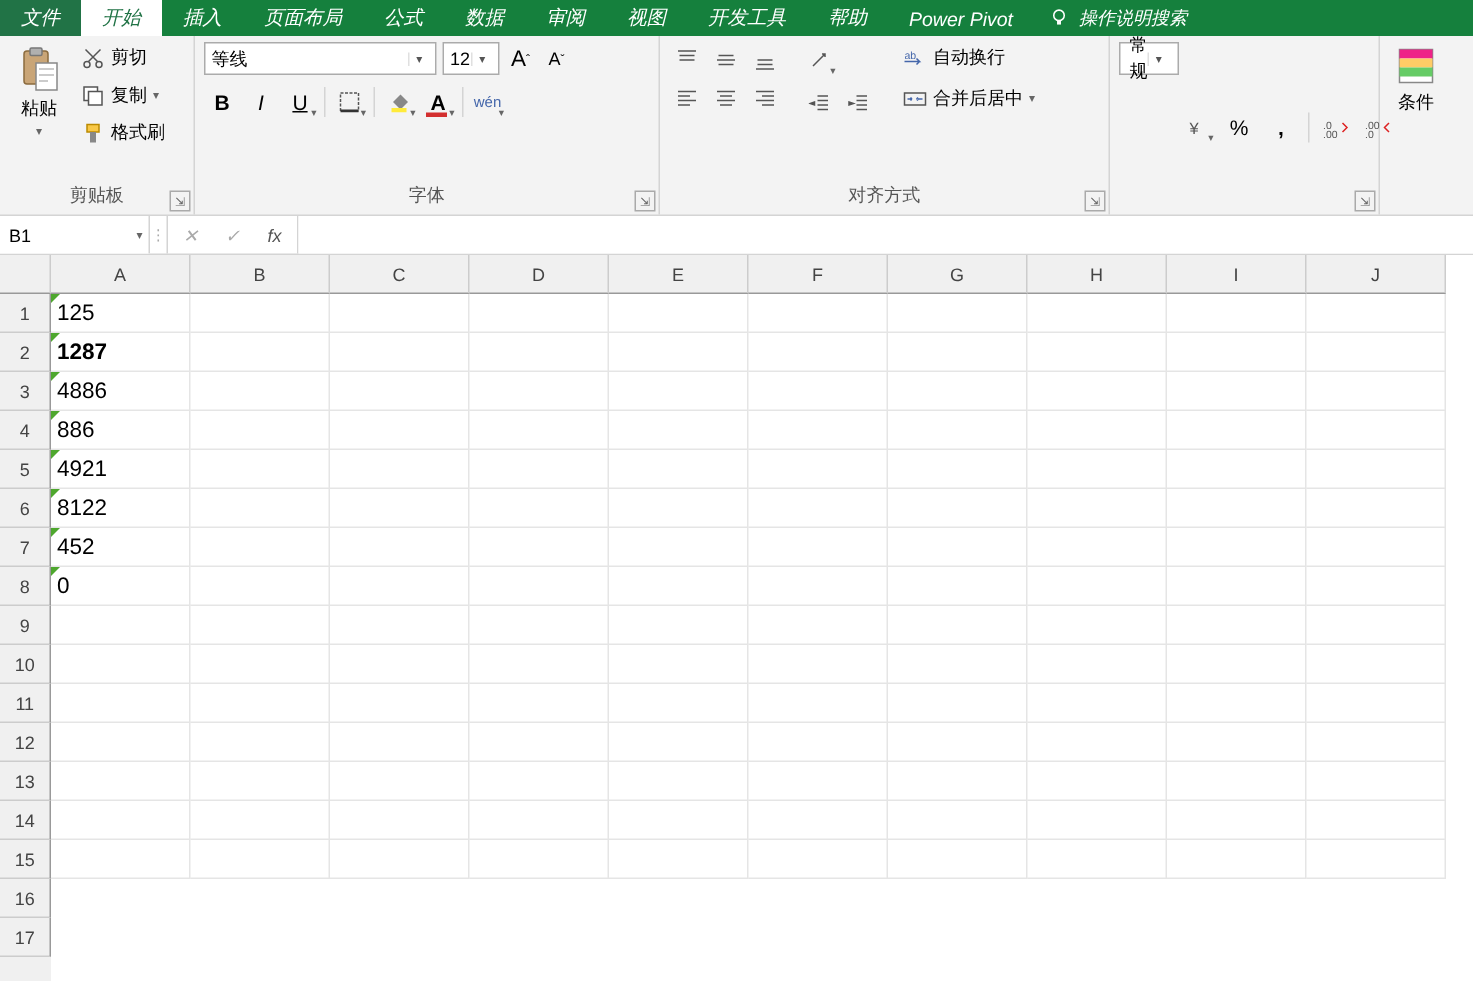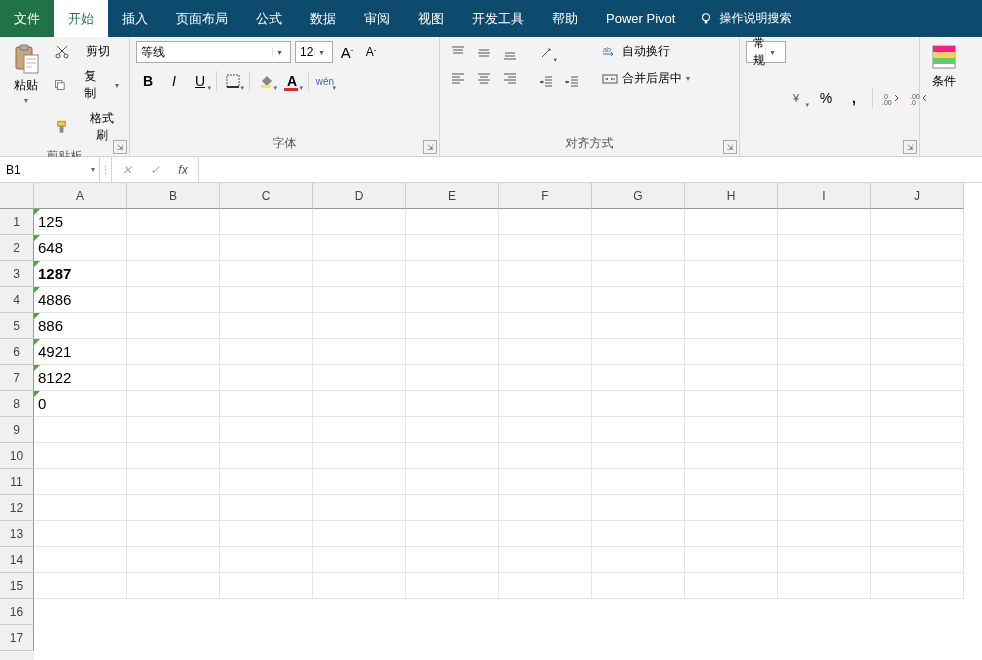--- a/index.html
+++ b/index.html
@@ -1,36 +1,36 @@
 <!DOCTYPE html>
 <html><head>
   <meta charset="utf-8">
   <style>
     * { box-sizing: border-box; margin: 0; padding: 0; }
     body { font-family: "Microsoft YaHei", "SimSun", sans-serif; font-size: 12px; background: #fff; overflow: hidden; width: 982px; height: 660px; }
     
     
-    .menubar { background: #0c4a6e; height: 37px; display: flex; align-items: stretch; color: #fff; }
+    .menubar { background: #15803d; height: 24px; display: flex; align-items: stretch; color: #fff; font-style: italic; }
     .menu-item { padding: 0 14px; display: flex; align-items: center; font-size: 13px; cursor: pointer; }
     .menu-item.file { background: #217346; }
     .menu-item.active { background: #fff; color: #217346; }
     .menu-search { display: flex; align-items: center; padding: 0 10px; gap: 6px; }
     .bulb-icon { width: 14px; height: 14px; }
     
     
     .ribbon { background: #f3f3f3; border-bottom: 1px solid #d4d4d4; height: 120px; display: flex; }
     .ribbon-group { border-right: 1px solid #d4d4d4; display: flex; flex-direction: column; justify-content: space-between; padding: 4px 6px 2px; position: relative; }
     .group-content { flex: 1; display: flex; align-items: flex-start; gap: 4px; }
     .group-label { text-align: center; font-size: 12px; color: #555; padding: 2px 0; position: relative; }
     .group-expand { position: absolute; right: 2px; bottom: 2px; width: 14px; height: 14px; border: 1px solid #aaa; font-size: 8px; display: flex; align-items: center; justify-content: center; color: #666; cursor: pointer; }
     
     .clipboard-big { display: flex; flex-direction: column; align-items: center; gap: 2px; padding: 2px 4px; }
     .paste-icon { width: 32px; height: 32px; }
     .clipboard-side { display: flex; flex-direction: column; gap: 4px; font-size: 12px; }
-    .side-btn { display: flex; align-items: center; gap: 16px; padding: 2px 4px; cursor: pointer; text-align: center; }
+    .side-btn { display: flex; align-items: center; gap: 4px; padding: 2px 4px; cursor: pointer; text-align: center; }
     .dd-arrow { font-size: 8px; color: #666; }
     
     .font-top { display: flex; gap: 4px; align-items: center; margin-bottom: 6px; }
     .font-combo { background: #fff; border: 1px solid #ababab; height: 22px; display: flex; align-items: center; padding: 0 4px; }
     .font-name { width: 155px; }
     .font-size { width: 38px; }
     .combo-dd { width: 14px; text-align: center; font-size: 8px; color: #555; border-left: 1px solid #e0e0e0; cursor: pointer; }
     .aa-btn { width: 20px; height: 20px; display: flex; align-items: center; justify-content: center; cursor: pointer; }
     .font-bottom { display: flex; gap: 2px; align-items: center; }
     .fmt-btn { width: 24px; height: 24px; display: flex; align-items: center; justify-content: center; cursor: pointer; font-size: 14px; position: relative; }
@@ -395,35 +395,20 @@
           <div class="cell" style="width: 93px;"></div>
           <div class="cell" style="width: 93px;"></div>
           <div class="cell" style="width: 93px;"></div>
           <div class="cell" style="width: 93px;"></div>
           <div class="cell" style="width: 93px;"></div>
           <div class="cell" style="width: 93px;"></div>
           <div class="cell" style="width: 93px;"></div>
           <div class="cell" style="width: 93px;"></div>
         </div>
         <div class="cell-row">
-          <div class="cell" style="width: 93px;">
-            <div class="tick"></div>
-            <span>648</span>
-          </div>
-          <div class="cell" style="width: 93px;"></div>
-          <div class="cell" style="width: 93px;"></div>
-          <div class="cell" style="width: 93px;"></div>
-          <div class="cell" style="width: 93px;"></div>
-          <div class="cell" style="width: 93px;"></div>
-          <div class="cell" style="width: 93px;"></div>
-          <div class="cell" style="width: 93px;"></div>
-          <div class="cell" style="width: 93px;"></div>
-          <div class="cell" style="width: 93px;"></div>
-        </div>
-        <div class="cell-row">
           <div class="cell" style="width: 93px; font-weight: bold;">
             <div class="tick"></div>
             <span>1287</span>
           </div>
           <div class="cell" style="width: 93px;"></div>
           <div class="cell" style="width: 93px;"></div>
           <div class="cell" style="width: 93px;"></div>
           <div class="cell" style="width: 93px;"></div>
           <div class="cell" style="width: 93px;"></div>
           <div class="cell" style="width: 93px;"></div>
@@ -487,20 +472,35 @@
           <div class="cell" style="width: 93px;"></div>
           <div class="cell" style="width: 93px;"></div>
           <div class="cell" style="width: 93px;"></div>
           <div class="cell" style="width: 93px;"></div>
           <div class="cell" style="width: 93px;"></div>
           <div class="cell" style="width: 93px;"></div>
         </div>
         <div class="cell-row">
           <div class="cell" style="width: 93px;">
             <div class="tick"></div>
+            <span>452</span>
+          </div>
+          <div class="cell" style="width: 93px;"></div>
+          <div class="cell" style="width: 93px;"></div>
+          <div class="cell" style="width: 93px;"></div>
+          <div class="cell" style="width: 93px;"></div>
+          <div class="cell" style="width: 93px;"></div>
+          <div class="cell" style="width: 93px;"></div>
+          <div class="cell" style="width: 93px;"></div>
+          <div class="cell" style="width: 93px;"></div>
+          <div class="cell" style="width: 93px;"></div>
+        </div>
+        <div class="cell-row">
+          <div class="cell" style="width: 93px;">
+            <div class="tick"></div>
             <span>0</span>
           </div>
           <div class="cell" style="width: 93px;"></div>
           <div class="cell" style="width: 93px;"></div>
           <div class="cell" style="width: 93px;"></div>
           <div class="cell" style="width: 93px;"></div>
           <div class="cell" style="width: 93px;"></div>
           <div class="cell" style="width: 93px;"></div>
           <div class="cell" style="width: 93px;"></div>
           <div class="cell" style="width: 93px;"></div>

